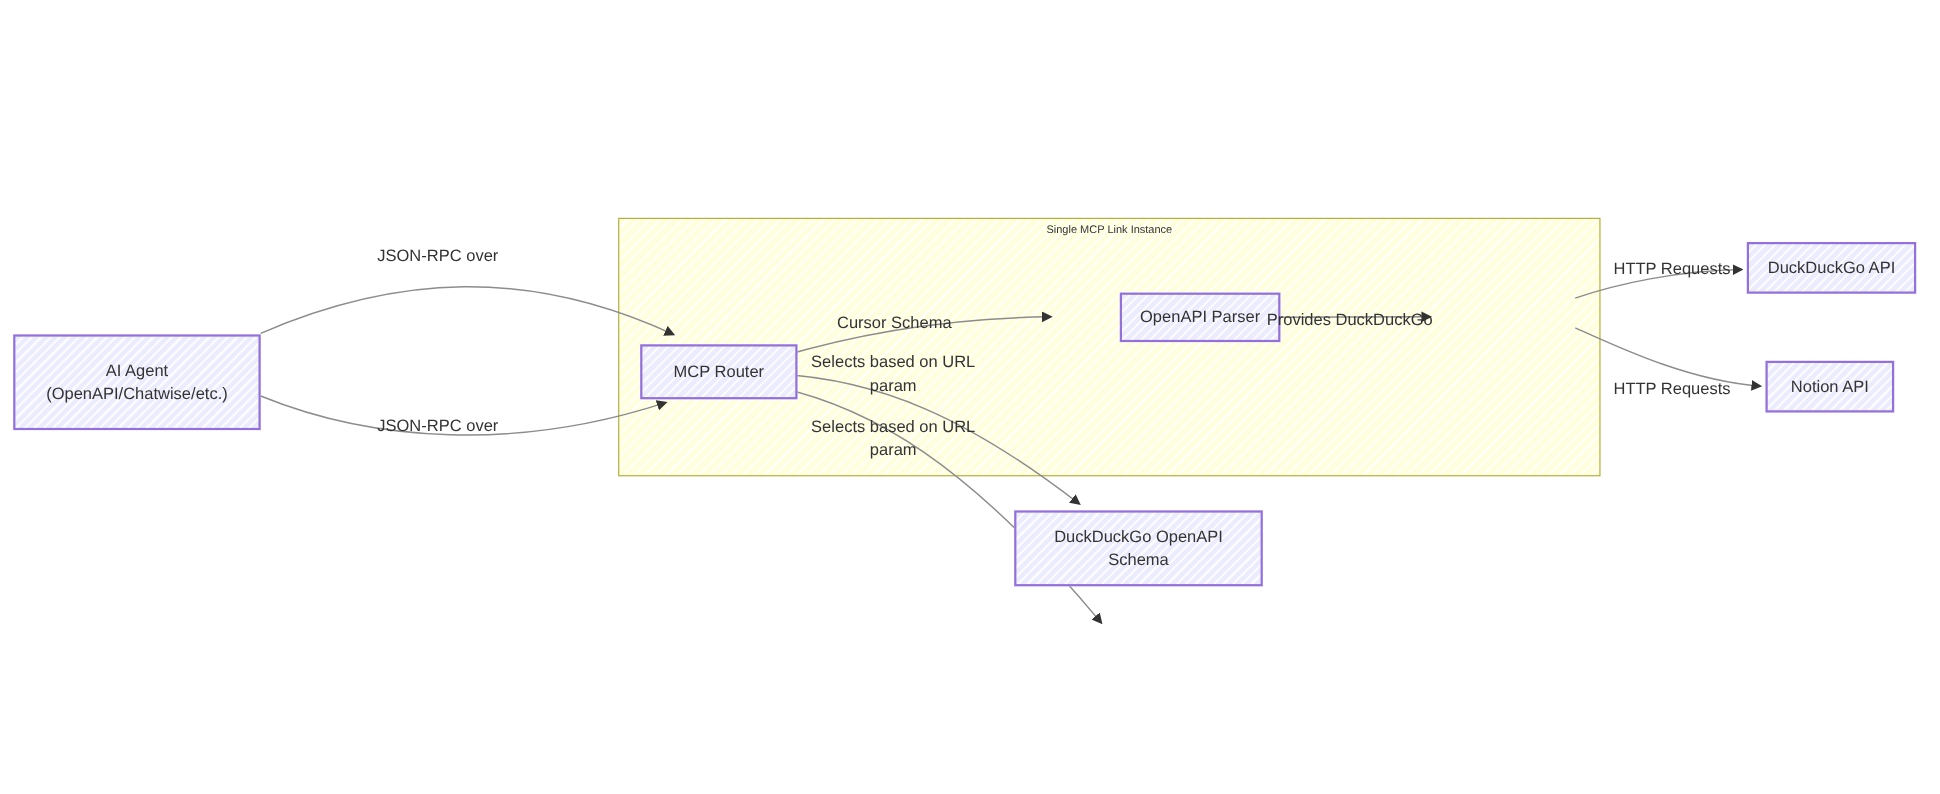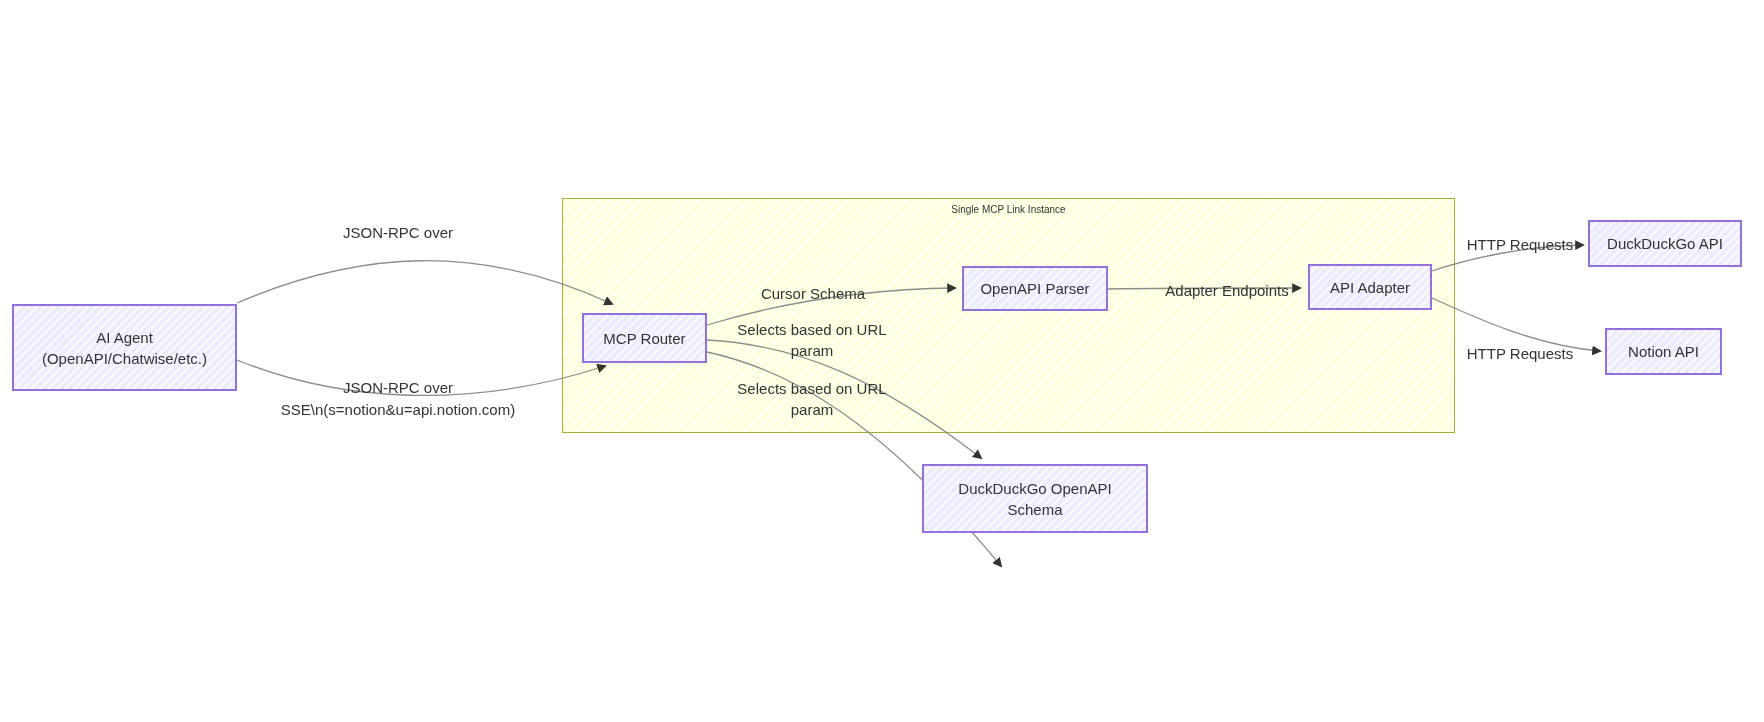--- a/index.html
+++ b/index.html
@@ -20,22 +20,22 @@
   }
   .node{
     position:absolute;box-sizing:border-box;
     background-color:#ececff;
     background-image:repeating-linear-gradient(135deg,rgba(255,255,255,0) 0px,rgba(255,255,255,0) 4px,rgba(255,255,255,0.8) 4px,rgba(255,255,255,0.8) 6px);
     border:2px solid #9370db;
     display:flex;flex-direction:column;align-items:center;justify-content:center;
     font-size:15px;line-height:21px;text-align:center;color:#333;
   }
   .node-ai-agent{left:12px;top:304px;width:225px;height:87px;}
-  .node-mcp-router{left:582px;top:313px;width:125px;height:50px;}
-  .node-openapi-parser{left:962px;top:266px;width:146px;height:45px;}
+  .node-mcp-router{left:582px;top:313px;width:143px;height:50px;}
+  .node-openapi-parser{left:1018px;top:266px;width:146px;height:45px;}
   .node-api-adapter{left:1308px;top:264px;width:124px;height:46px;}
   .node-duckduckgo-api{left:1588px;top:220px;width:154px;height:47px;}
   .node-notion-api{left:1605px;top:328px;width:117px;height:47px;}
   .node-duckduckgo-schema{left:922px;top:464px;width:226px;height:69px;}
   .node-notion-schema{left:934px;top:575px;width:202px;height:44px;}
   .edge-label{
     position:absolute;transform:translateX(-50%);
     font-size:15px;line-height:22px;text-align:center;white-space:nowrap;color:#333;
   }
   .el-agent-ddg{left:398px;top:222px;}
@@ -80,23 +80,20 @@
   </div>
 
   <div class="node node-mcp-router">
     <span>MCP Router</span>
   </div>
 
   <div class="node node-openapi-parser">
     <span>OpenAPI Parser</span>
   </div>
 
-  <div class="node node-api-adapter">
-    <span>API Adapter</span>
-  </div>
 
   <div class="node node-duckduckgo-api">
     <span>DuckDuckGo API</span>
   </div>
 
   <div class="node node-notion-api">
     <span>Notion API</span>
   </div>
 
   <div class="node node-duckduckgo-schema">
@@ -104,34 +101,33 @@
     <span>Schema</span>
   </div>
 
 
   <div class="edge-label el-agent-ddg">
     <div>JSON-RPC over</div>
   </div>
 
   <div class="edge-label el-agent-notion">
     <div>JSON-RPC over</div>
-    <div>SSE\n(s=notion&amp;u=api.notion.com)</div>
   </div>
 
   <div class="edge-label el-selects-schema">Cursor Schema</div>
 
   <div class="edge-label el-url-1">
     <div>Selects based on URL</div>
     <div>param</div>
   </div>
 
   <div class="edge-label el-url-2">
     <div>Selects based on URL</div>
     <div>param</div>
   </div>
 
-  <div class="edge-label el-provides">Adapter Endpoints</div>
+  <div class="edge-label el-provides">Provides DuckDuckGo</div>
 
   <div class="edge-label el-http-1">HTTP Requests</div>
 
   <div class="edge-label el-http-2">HTTP Requests</div>
 
 </div>
 
 </body></html>

